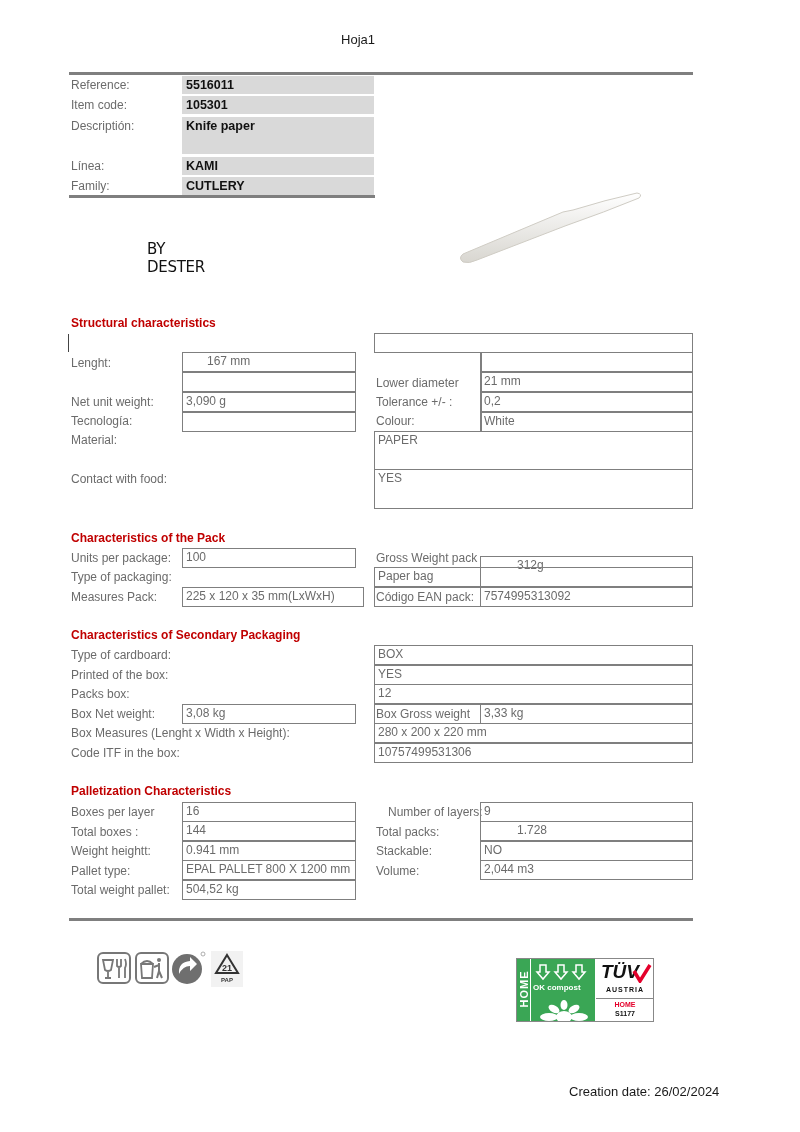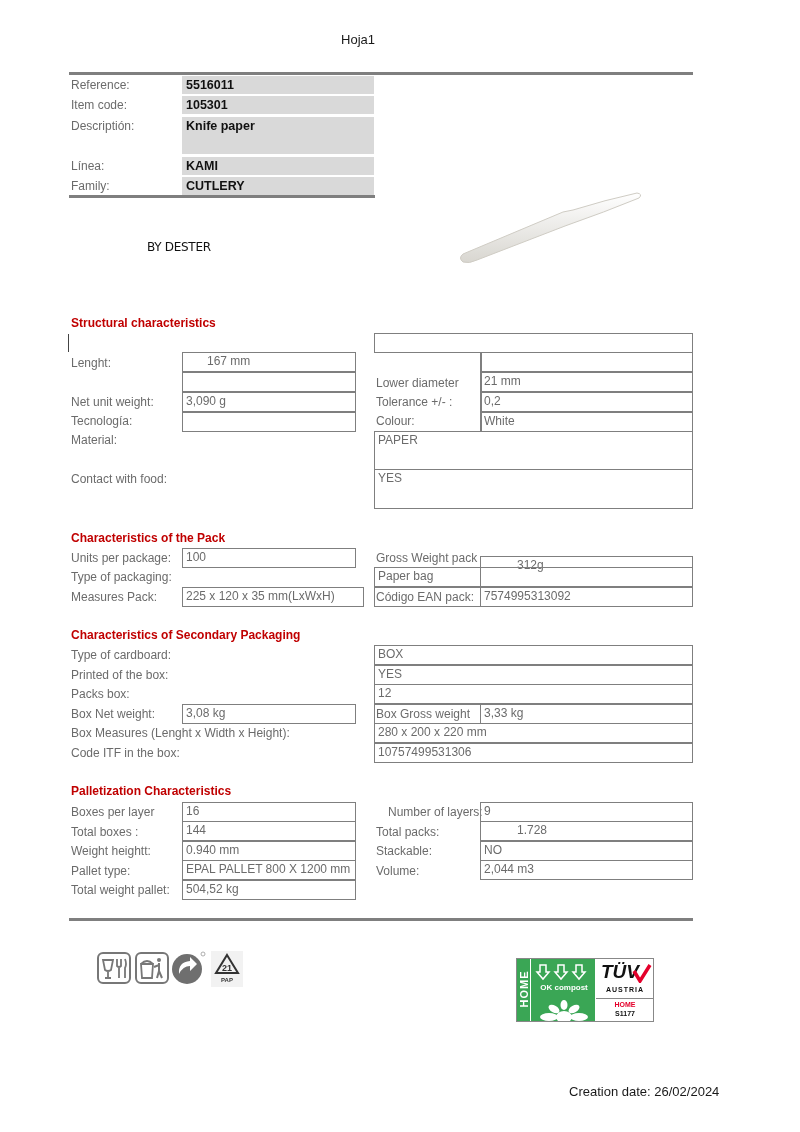--- a/index.html
+++ b/index.html
@@ -31,21 +31,21 @@
 <div class="abs hdr-val" style="left:182px;top:117px;width:192px;height:37px;">Knife paper</div>
 
 <div class="abs lbl" style="left:71px;top:157px;">Línea:</div>
 <div class="abs hdr-val" style="left:182px;top:157px;width:192px;height:18px;">KAMI</div>
 
 <div class="abs lbl" style="left:71px;top:177px;">Family:</div>
 <div class="abs hdr-val" style="left:182px;top:177px;width:192px;height:18px;">CUTLERY</div>
 <div class="abs hr-thick" style="left:69px;top:195px;width:306px;"></div>
 
 <div class="abs" style="left:89px;top:207px;width:130px;height:50px;">
-  <div class="logo" style="position:absolute;left:58px;top:33px;font-size:12px;font-weight:normal;letter-spacing:-0.3px;">BY DESTER</div>
+  <div class="logo" style="position:absolute;left:58px;top:33px;font-size:15px;font-weight:normal;letter-spacing:-0.3px;">BY DESTER</div>
 </div>
 
 <svg class="abs" style="left:455px;top:188px;" width="190" height="80" viewBox="0 0 190 80">
   <defs>
     <linearGradient id="kg" x1="0" y1="0" x2="0" y2="1">
       <stop offset="0" stop-color="#ffffff"></stop>
         <stop offset="1" stop-color="#d8d6d0"></stop>
     </linearGradient>
   </defs>
   <path d="M8 66 Q3 70 8 74 Q14 76 22 72 L110 38 Q150 24 184 10 Q188 6 182 5 Q150 12 118 22 L108 24 Z" fill="url(#kg)" stroke="#cfccc4" stroke-width="1"></path>
@@ -106,21 +106,21 @@
 <div class="abs box" style="left:374px;top:723px;width:319px;height:20px;">280 x 200 x 220 mm</div>
 <div class="abs lbl" style="left:71px;top:744px;">Code ITF in the box:</div>
 <div class="abs box" style="left:374px;top:743px;width:319px;height:20px;">10757499531306</div>
 
 <div class="abs sec" style="left:71px;top:784px;">Palletization Characteristics</div>
 <div class="abs lbl" style="left:71px;top:803px;">Boxes per layer</div>
 <div class="abs box" style="left:182px;top:802px;width:174px;height:20px;">16</div>
 <div class="abs lbl" style="left:71px;top:823px;">Total  boxes :</div>
 <div class="abs box" style="left:182px;top:821px;width:174px;height:20px;">144</div>
 <div class="abs lbl" style="left:71px;top:842px;">Weight heightt:</div>
-<div class="abs box" style="left:182px;top:841px;width:174px;height:20px;">0.940 mm</div>
+<div class="abs box" style="left:182px;top:841px;width:174px;height:20px;">0.941 mm</div>
 <div class="abs lbl" style="left:71px;top:862px;">Pallet  type:</div>
 <div class="abs box" style="left:182px;top:860px;width:174px;height:20px;">EPAL PALLET 800 X 1200 mm</div>
 <div class="abs lbl" style="left:71px;top:881px;">Total weight pallet:</div>
 <div class="abs box" style="left:182px;top:880px;width:174px;height:20px;">504,52 kg</div>
 
 <div class="abs lbl" style="left:388px;top:803px;">Number of layers:</div>
 <div class="abs box" style="left:480px;top:802px;width:213px;height:20px;">9</div>
 <div class="abs lbl" style="left:376px;top:823px;">Total  packs:</div>
 <div class="abs box" style="left:480px;top:821px;width:213px;height:20px;padding-left:36px;">1.728</div>
 <div class="abs lbl" style="left:376px;top:842px;">Stackable:</div>
@@ -158,21 +158,21 @@
     <div style="position:absolute;left:0;top:0;width:14px;height:62px;border-right:1px solid #fff;">
       <div style="position:absolute;left:-22px;top:24px;width:58px;transform:rotate(-90deg);color:#fff;font-weight:bold;font-size:11px;text-align:center;letter-spacing:1px;">HOME</div>
     </div>
     <svg style="position:absolute;left:18px;top:4px;" width="56" height="18" viewBox="0 0 56 18">
       <g fill="none" stroke="#fff" stroke-width="1.5">
         <path d="M5 2 L11 2 L11 9 L14 9 L8 16 L2 9 L5 9 Z"></path>
         <path d="M23 2 L29 2 L29 9 L32 9 L26 16 L20 9 L23 9 Z"></path>
         <path d="M41 2 L47 2 L47 9 L50 9 L44 16 L38 9 L41 9 Z"></path>
       </g>
     </svg>
-    <div style="position:absolute;left:16px;top:24px;width:62px;text-align:center;color:#fff;font-weight:bold;font-size:8px;">OK compost</div>
+    <div style="position:absolute;left:16px;top:24px;width:62px;color:#fff;font-weight:bold;font-size:8px;">OK compost</div>
     <svg style="position:absolute;left:20px;top:38px;" width="54" height="24" viewBox="0 0 54 24">
       <g fill="#fff">
         <ellipse cx="27" cy="20" rx="8" ry="6"></ellipse>
         <ellipse cx="12" cy="20" rx="9" ry="4"></ellipse>
         <ellipse cx="42" cy="20" rx="9" ry="4"></ellipse>
         <ellipse cx="17" cy="12" rx="6" ry="3.5" transform="rotate(30 17 12)"></ellipse>
         <ellipse cx="37" cy="12" rx="6" ry="3.5" transform="rotate(-30 37 12)"></ellipse>
         <ellipse cx="27" cy="8" rx="3.5" ry="5"></ellipse>
       </g>
     </svg>

